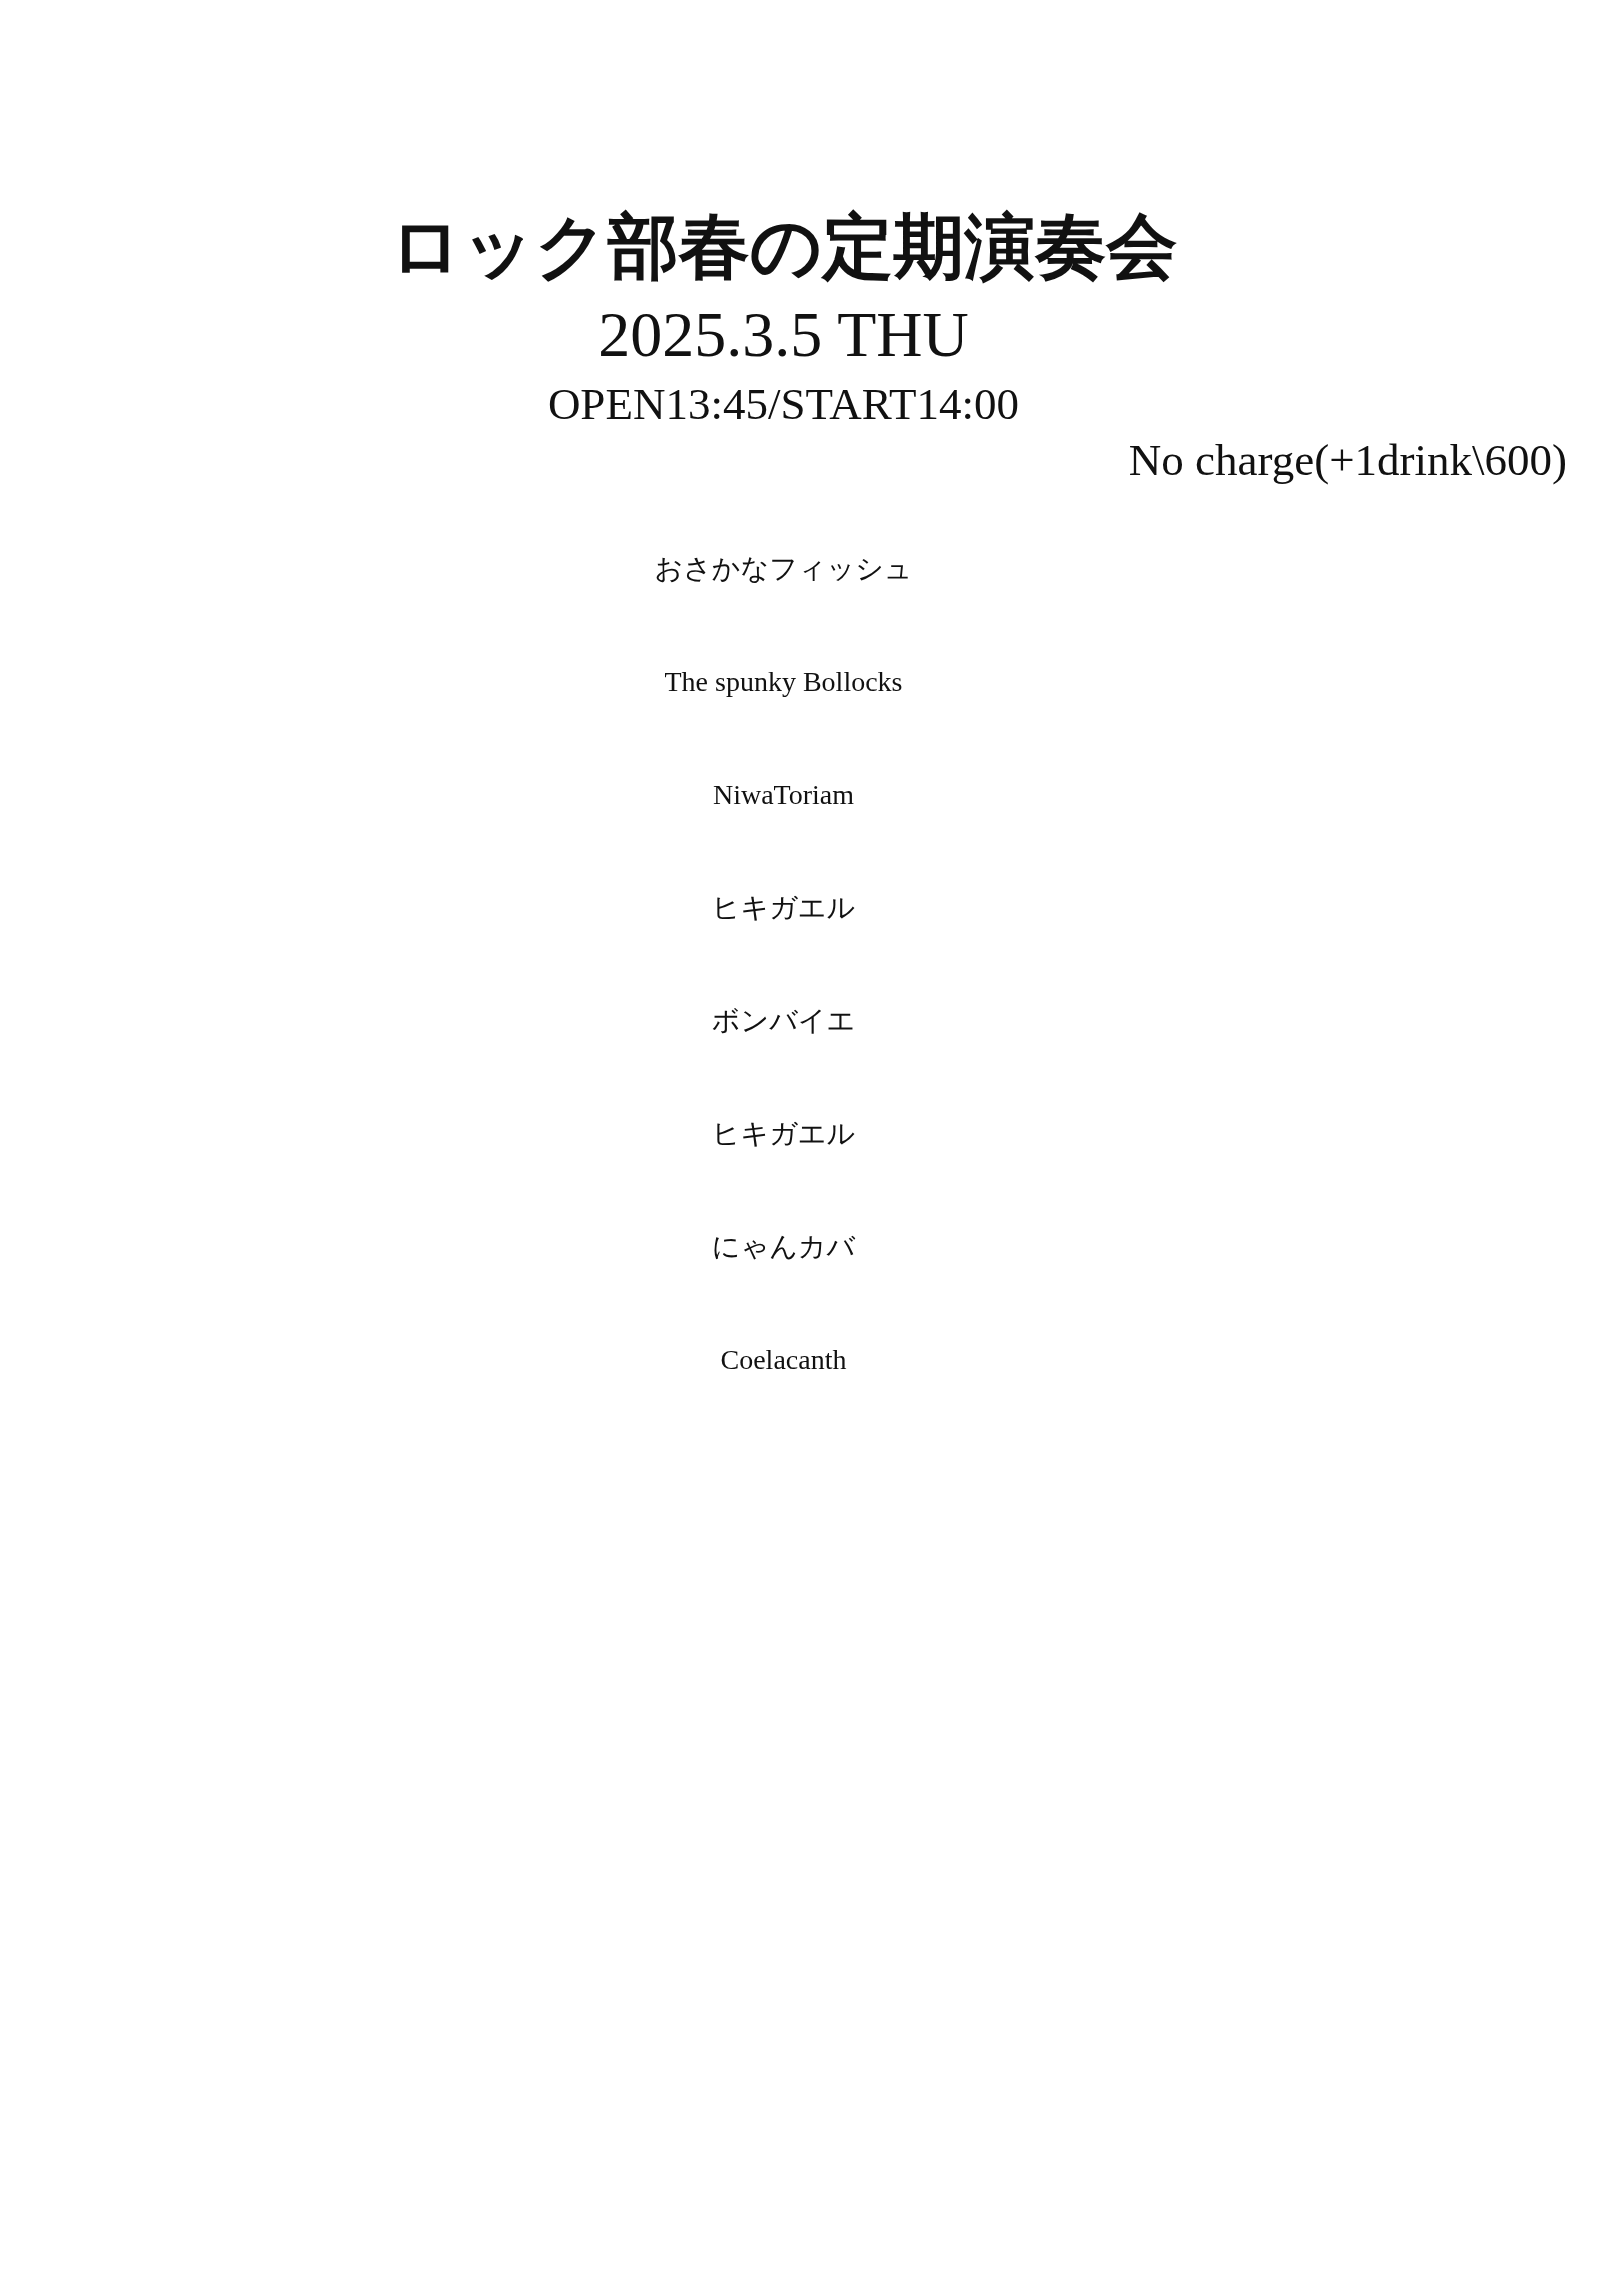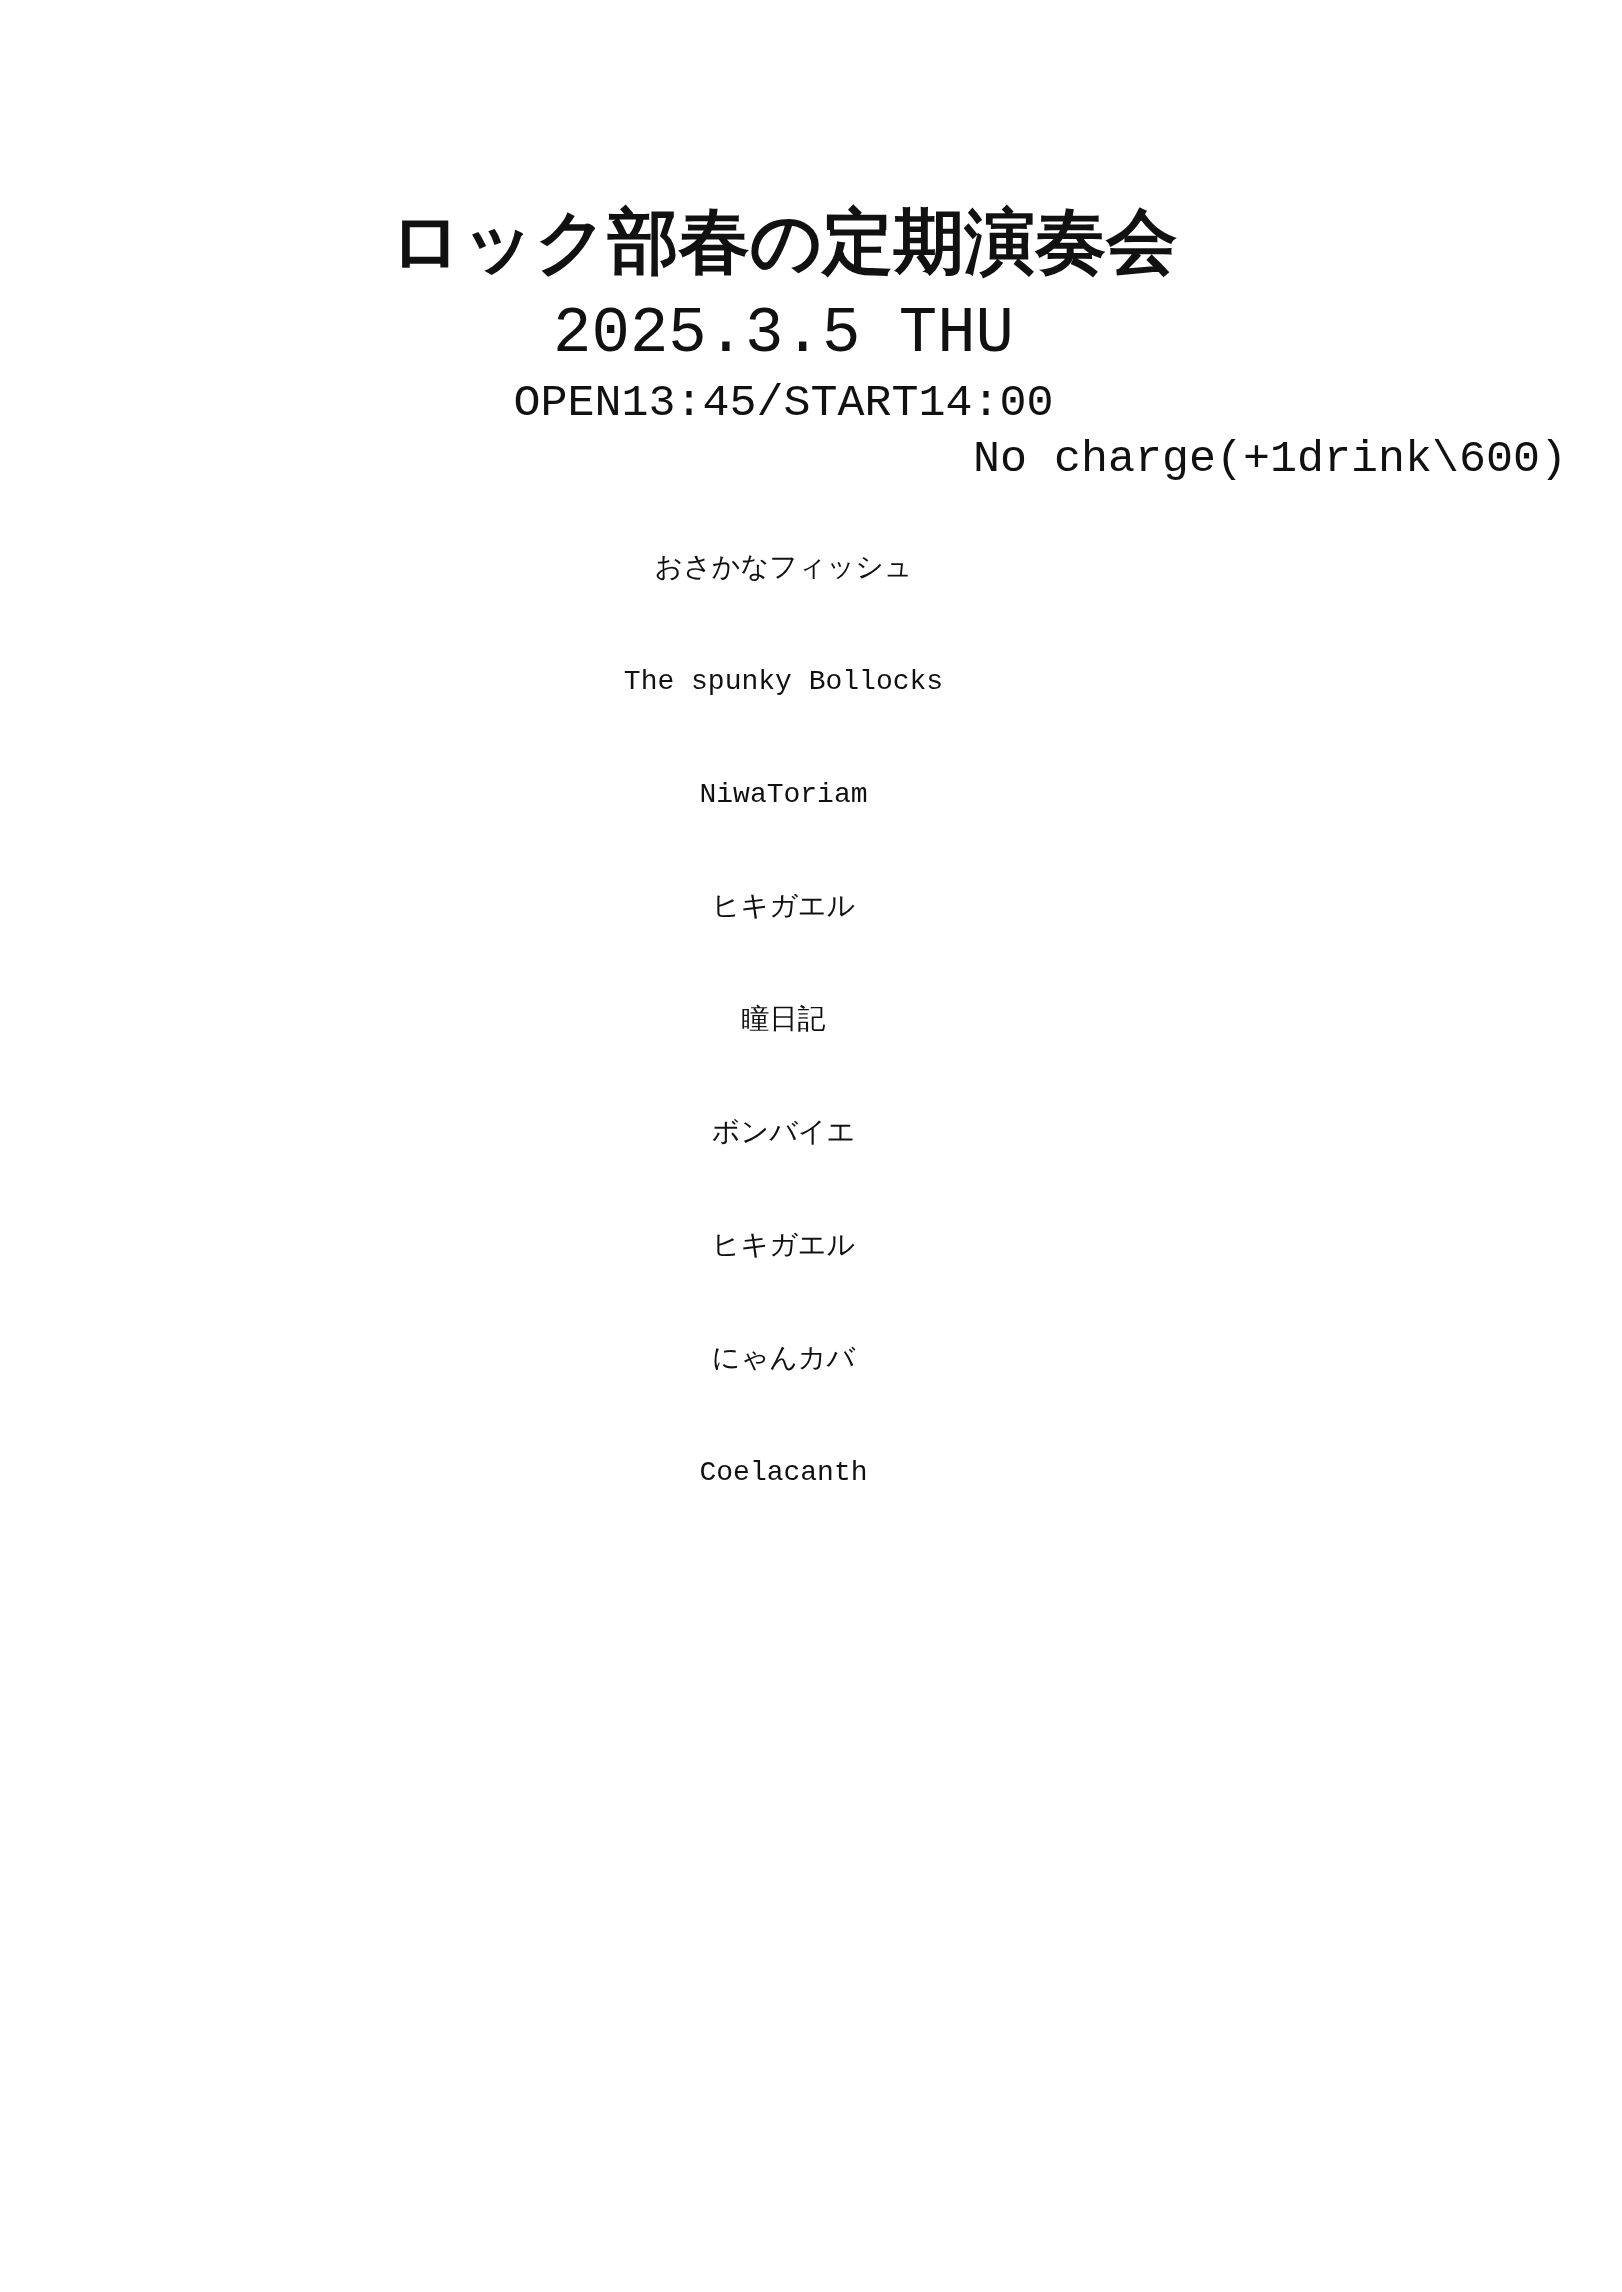--- a/index.html
+++ b/index.html
@@ -6,21 +6,21 @@
     margin: 0;
     padding: 0;
     background: #ffffff;
   }
   .page {
     position: relative;
     width: 1567px;
     height: 2293px;
     background: #ffffff;
     overflow: hidden;
-    font-family: Liberation Mono, monospace;
+    font-family: Liberation Serif, serif;
     color: #111111;
     text-align: center;
   }
   .title {
     margin: 0;
     padding-top: 204px;
     font-size: 71px;
     line-height: 86px;
     font-weight: 700;
     letter-spacing: 0px;
@@ -59,20 +59,19 @@
   <h1 class="title">ロック部春の定期演奏会</h1>
   <div class="date">2025.3.5 THU</div>
   <div class="info">OPEN13:45/START14:00</div>
   <div class="info">No charge(+1drink\600)</div>
 
   <ul class="lineup">
     <li>おさかなフィッシュ</li>
     <li>The spunky Bollocks</li>
     <li>NiwaToriam</li>
     <li>ヒキガエル</li>
-    <li>瞳日記</li>
     <li>ボンバイエ</li>
     <li>ヒキガエル</li>
     <li>にゃんカバ</li>
     <li>Coelacanth</li>
   </ul>
 </div>
 
 
 </body></html>

